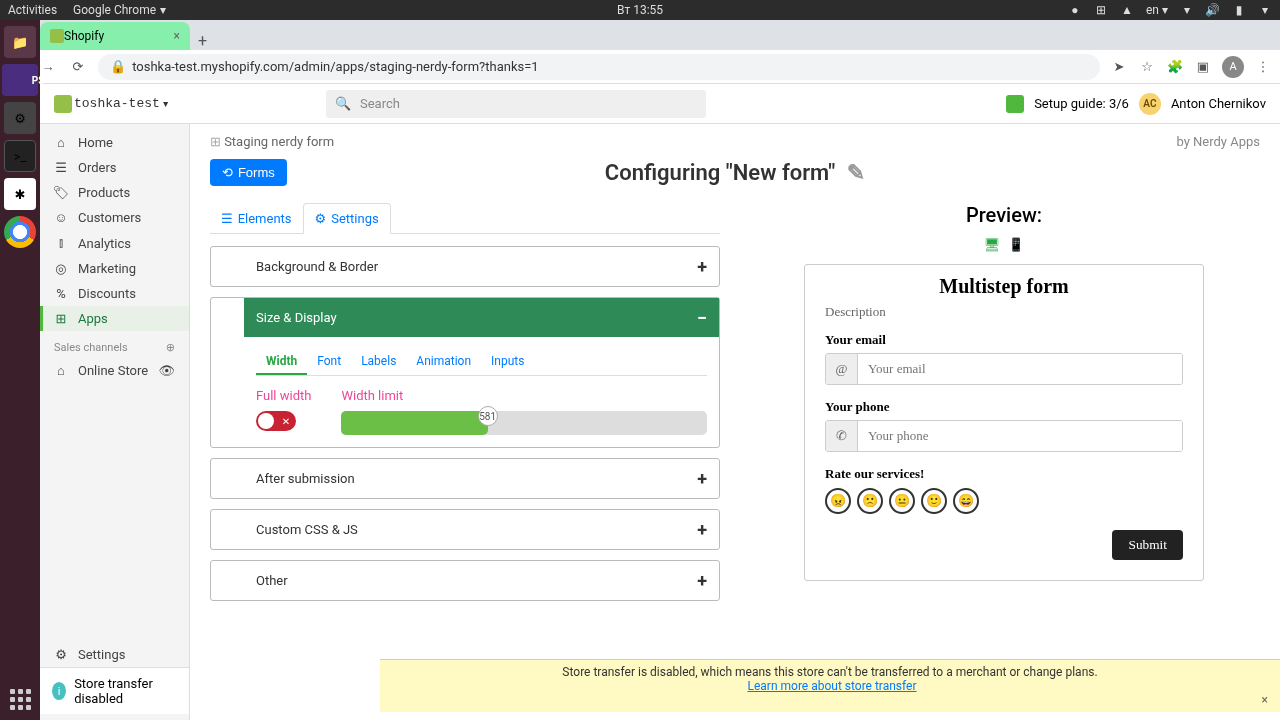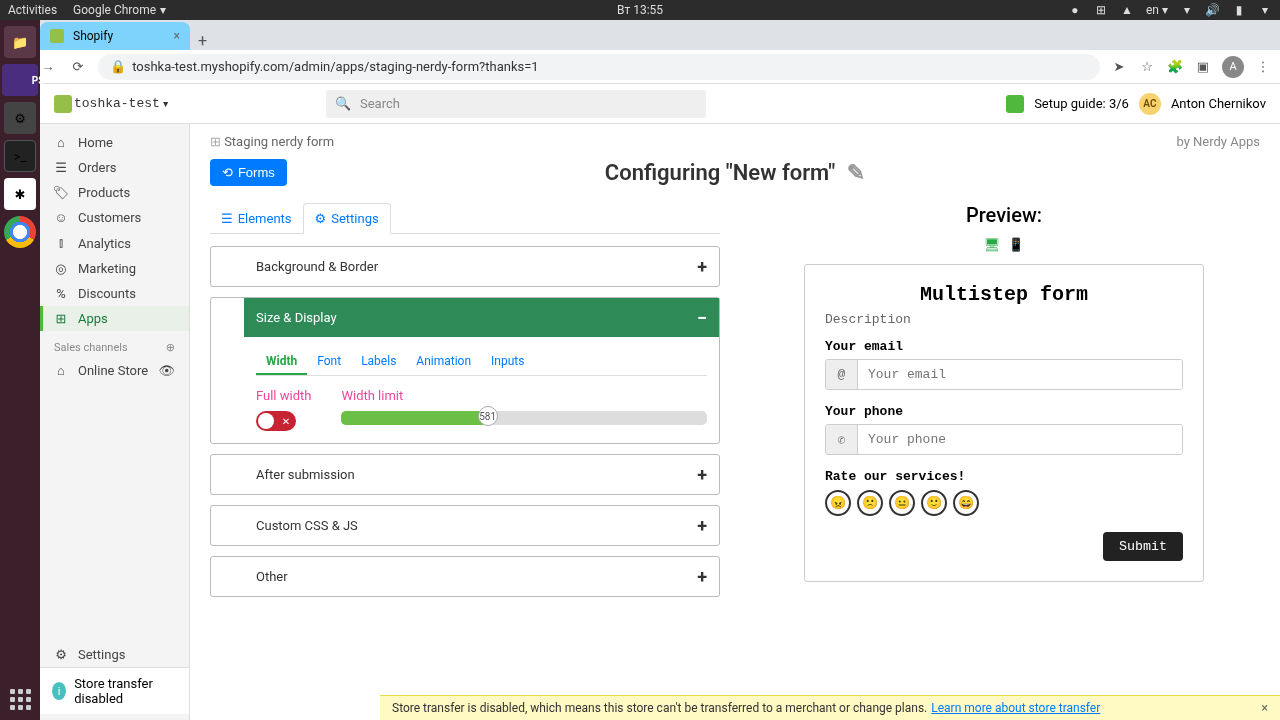--- a/index.html
+++ b/index.html
@@ -8,21 +8,21 @@
 
 .os-bar { height: 20px; background: #2c2c2c; color: #ddd; display: flex; align-items: center; padding: 0 8px; font-size: 12px; }
 .os-bar .os-left { flex: 1; display: flex; gap: 16px; }
 .os-bar .os-center { flex: 1; text-align: center; }
 .os-bar .os-right { flex: 1; display: flex; justify-content: flex-end; gap: 12px; align-items: center; }
 .os-bar .tri { display: inline-block; margin-left: 4px; }
 .os-icon { width: 14px; height: 14px; display: inline-flex; align-items: center; justify-content: center; }
 
 
 .browser-tabs { height: 30px; background: #dee1e6; display: flex; align-items: flex-end; padding-left: 40px; }
-.tab { background: #7dd3fc; height: 28px; display: flex; align-items: center; padding: 0 10px; border-radius: 8px 8px 0 0; min-width: 150px; gap: 9px; font-size: 12px; margin-top: 19px; }
+.tab { background: #86efac; height: 28px; display: flex; align-items: center; padding: 0 10px; border-radius: 8px 8px 0 0; min-width: 150px; gap: 0; font-size: 12px; margin-top: 19px; }
 .tab .favicon { width: 14px; height: 14px; background: #96bf48; border-radius: 2px; }
 .tab .close { margin-left: auto; color: #666; cursor: pointer; }
 .new-tab { padding: 0 8px; color: #555; font-size: 16px; }
 
 .url-bar { height: 34px; background: #fff; border-bottom: 1px solid #ddd; display: flex; align-items: center; padding: 0 8px; gap: 10px; }
 .url-btn { width: 20px; height: 20px; color: #555; display: flex; align-items: center; justify-content: center; cursor: pointer; }
 .url-input { flex: 1; background: #f1f3f4; border-radius: 20px; height: 26px; display: flex; align-items: center; padding: 0 12px; color: #333; font-size: 13px; gap: 6px; }
 .url-icons { display: flex; gap: 10px; align-items: center; }
 .ext-icon { width: 18px; height: 18px; display: flex; align-items: center; justify-content: center; color: #555; }
 .avatar-circle { width: 22px; height: 22px; border-radius: 50%; background: #888; display: flex; align-items: center; justify-content: center; color: #fff; font-size: 11px; }
@@ -91,42 +91,42 @@
 .inner-tabs { display: flex; border-bottom: 1px solid #ddd; margin-bottom: 12px; }
 .inner-tab { padding: 5px 10px; color: #007bff; font-size: 12px; cursor: pointer; }
 .inner-tab.active { color: #28a745; border-bottom: 2px solid #28a745; font-weight: bold; }
 
 .width-row { display: flex; gap: 30px; align-items: flex-start; }
 .width-label { font-size: 13px; color: #ec4899; margin-bottom: 8px; }
 .toggle { width: 40px; height: 20px; background: #c82333; border-radius: 10px; position: relative; cursor: pointer; }
 .toggle-knob { position: absolute; right: 2px; top: 2px; width: 16px; height: 16px; background: #c82333; border-radius: 50%; color: #fff; font-size: 10px; display: flex; align-items: center; justify-content: center; }
 .toggle::before { content: ''; position: absolute; left: 2px; top: 2px; width: 16px; height: 16px; background: #fff; border-radius: 50%; }
 .slider-wrap { flex: 1; }
-.slider { position: relative; height: 14px; background: #ddd; border-radius: 5px; margin-top: 8px; }
+.slider { position: relative; height: 24px; background: #ddd; border-radius: 5px; margin-top: 8px; }
 .slider-fill { position: absolute; left: 0; top: 0; bottom: 0; width: 40%; background: #6bbf47; border-radius: 5px; }
 .slider-thumb { position: absolute; left: 40%; top: -5px; width: 20px; height: 20px; background: #fff; border: 1px solid #aaa; border-radius: 50%; transform: translateX(-50%); display: flex; align-items: center; justify-content: center; font-size: 10px; color: #555; }
 
 
 .preview-title { text-align: center; font-size: 20px; font-weight: 500; margin-bottom: 10px; }
 .device-icons { text-align: center; margin-bottom: 12px; display: flex; justify-content: center; gap: 8px; }
 .device-icons .dev { color: #bbb; cursor: pointer; }
 .device-icons .dev.active { color: #28a745; }
-.preview-box { border: 1px solid #ccc; border-radius: 3px; padding: 18px 20px 20px; max-width: 400px; margin: 8px auto; font-family: Liberation Mono, monospace; }
+.preview-box { border: 1px solid #ccc; border-radius: 3px; padding: 10px 20px 20px; max-width: 400px; margin: 8px auto; font-family: Liberation Serif, serif; }
 .form-title { text-align: center; font-size: 20px; font-weight: bold; margin-bottom: 6px; }
 .form-desc { color: #666; margin-bottom: 12px; font-size: 13px; }
 .field-label { font-weight: bold; margin-bottom: 5px; font-size: 13px; }
 .input-group { display: flex; border: 1px solid #ccc; border-radius: 3px; margin-bottom: 14px; overflow: hidden; }
 .input-addon { width: 32px; background: #eee; display: flex; align-items: center; justify-content: center; color: #666; border-right: 1px solid #ccc; }
 .input-field { flex: 1; border: none; padding: 7px 10px; font-family: inherit; font-size: 13px; color: #888; }
 .rating { display: flex; gap: 6px; margin-bottom: 16px; margin-top: 6px;}
 .face { width: 26px; height: 26px; border: 2px solid #333; border-radius: 50%; display: flex; align-items: center; justify-content: center; cursor: pointer; position: relative; }
 .submit-btn { background: #222; color: #fff; border: none; border-radius: 4px; padding: 7px 16px; float: right; cursor: pointer; font-family: inherit; }
 
 
-.banner { position: absolute; left: 190px; right: 0; bottom: 0; background: #fff9c4; border-top: 1px solid #e8d848; padding: 5px 12px; font-size: 12px; color: #333; display: flex; align-items: center; }
+.banner { position: absolute; left: 190px; right: 0; bottom: 8px; background: #fff9c4; border-top: 1px solid #e8d848; padding: 5px 12px; font-size: 12px; color: #333; display: flex; align-items: center; flex-direction: column; }
 .banner a { color: #007bff; margin-left: 4px; }
 .banner .close-banner { margin-left: auto; cursor: pointer; color: #666; }
 </style>
 </head>
 <body>
 
 <div class="os-bar">
   <div class="os-left">
     <span>Activities</span>
     <span><span>Google Chrome</span><span class="tri">▾</span></span>

